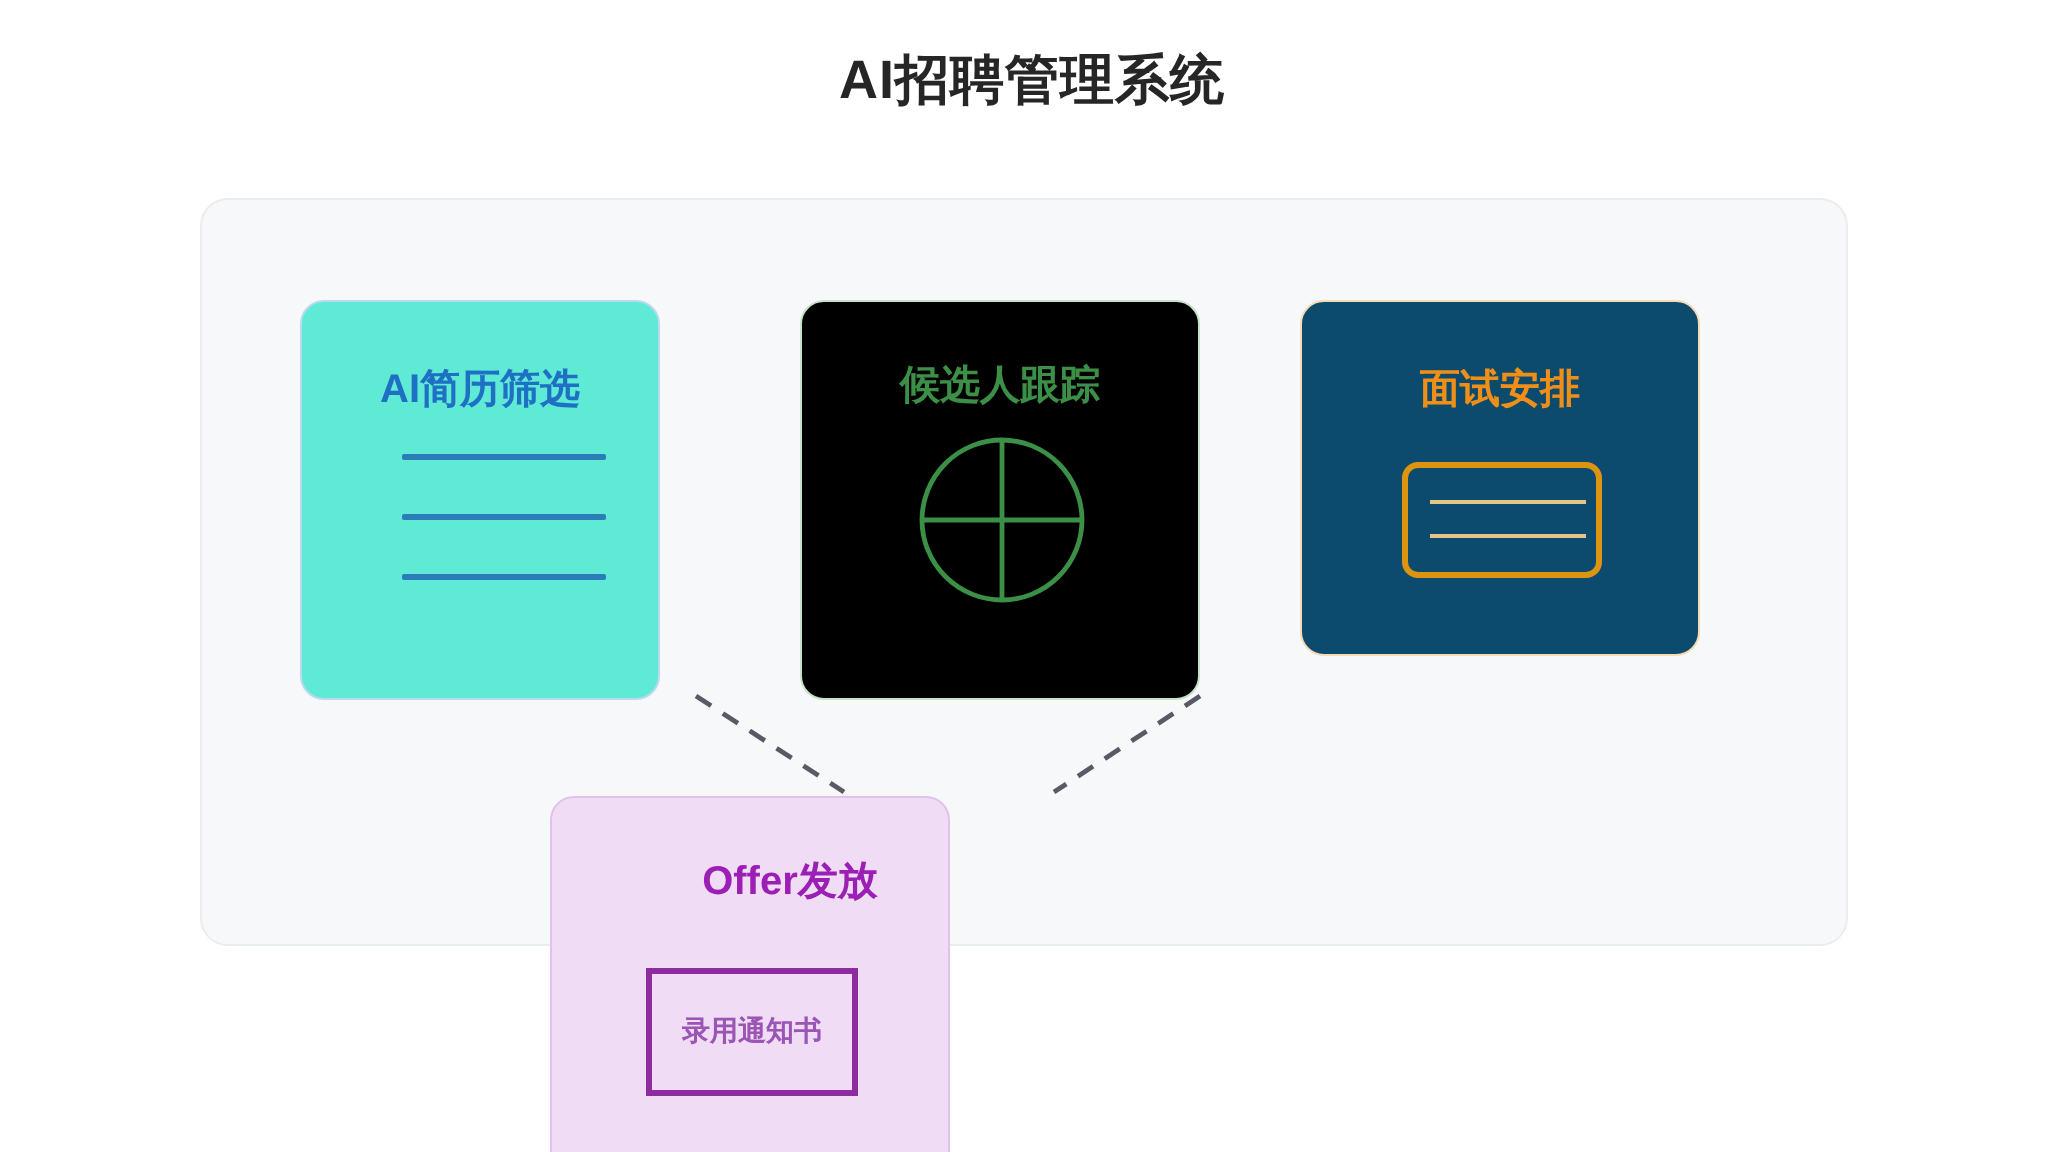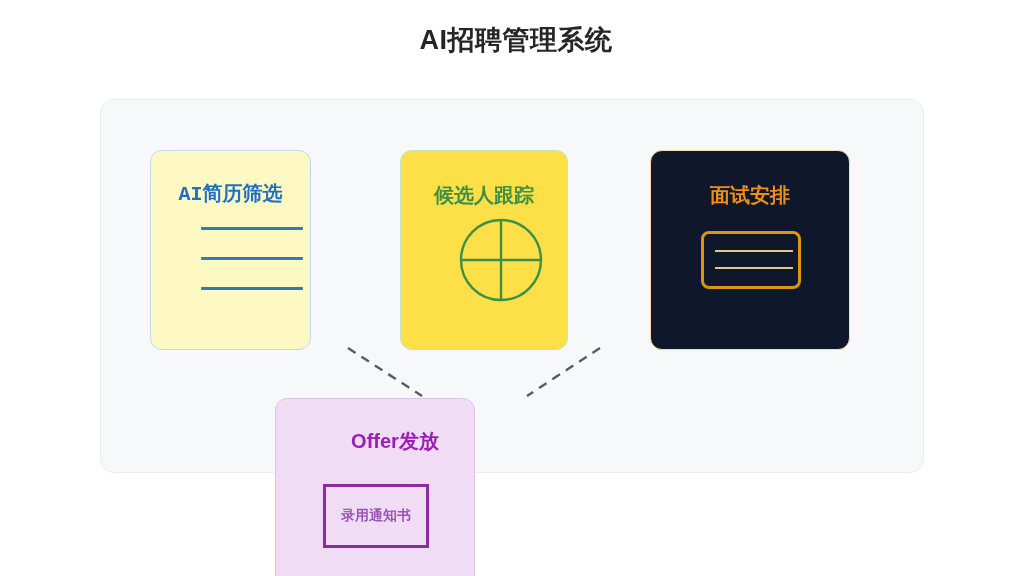--- a/index.html
+++ b/index.html
@@ -55,42 +55,42 @@
     left: 0;
     width: 100%;
     text-align: center;
     font-size: 20px;
     font-weight: bold;
     line-height: 28px;
   }
 
   
   #card-resume {
-    left: 150px; top: 150px; width: 161px; height: 200px;
-    background: #fef9c3;
+    left: 150px; top: 150px; width: 180px; height: 200px;
+    background: #5eead4;
     border-color: #bcd8f2;
-    font-family: Liberation Mono, monospace;
   }
   #card-resume .card-title { top: 30px; color: #1f6fc4; }
   .doc-lines { position: absolute; left: 50px; top: 76px; width: 102px; height: 66px; }
   .doc-line { position: absolute; left: 0; width: 102px; height: 3px; background: #2b7cb8; border-radius: 1px; }
 
   
   #card-track {
-    left: 400px; top: 150px; width: 168px; height: 200px;
-    background: #fde047;
+    left: 400px; top: 150px; width: 200px; height: 200px;
+    background: #000000;
     border-color: #c6e2c6;
+    font-family: Liberation Mono, monospace;
   }
   #card-track .card-title { top: 30px; color: #3c8f46; }
   .crosshair { position: absolute; left: 50px; top: 59px; width: 100px; height: 100px; }
 
   
   #card-interview {
-    left: 650px; top: 150px; width: 200px; height: 200px;
-    background: #0f172a;
+    left: 650px; top: 150px; width: 200px; height: 178px;
+    background: #0c4a6e;
     border-color: #f6dcb4;
   }
   #card-interview .card-title { top: 30px; color: #ef8f17; }
   .cal-box {
     position: absolute; left: 50px; top: 80px; width: 100px; height: 58px;
     border: 3px solid #dd9511; border-radius: 8px; box-sizing: border-box;
   }
   .cal-line { position: absolute; left: 11px; width: 78px; height: 2px; background: #e4c489; }
 
   

